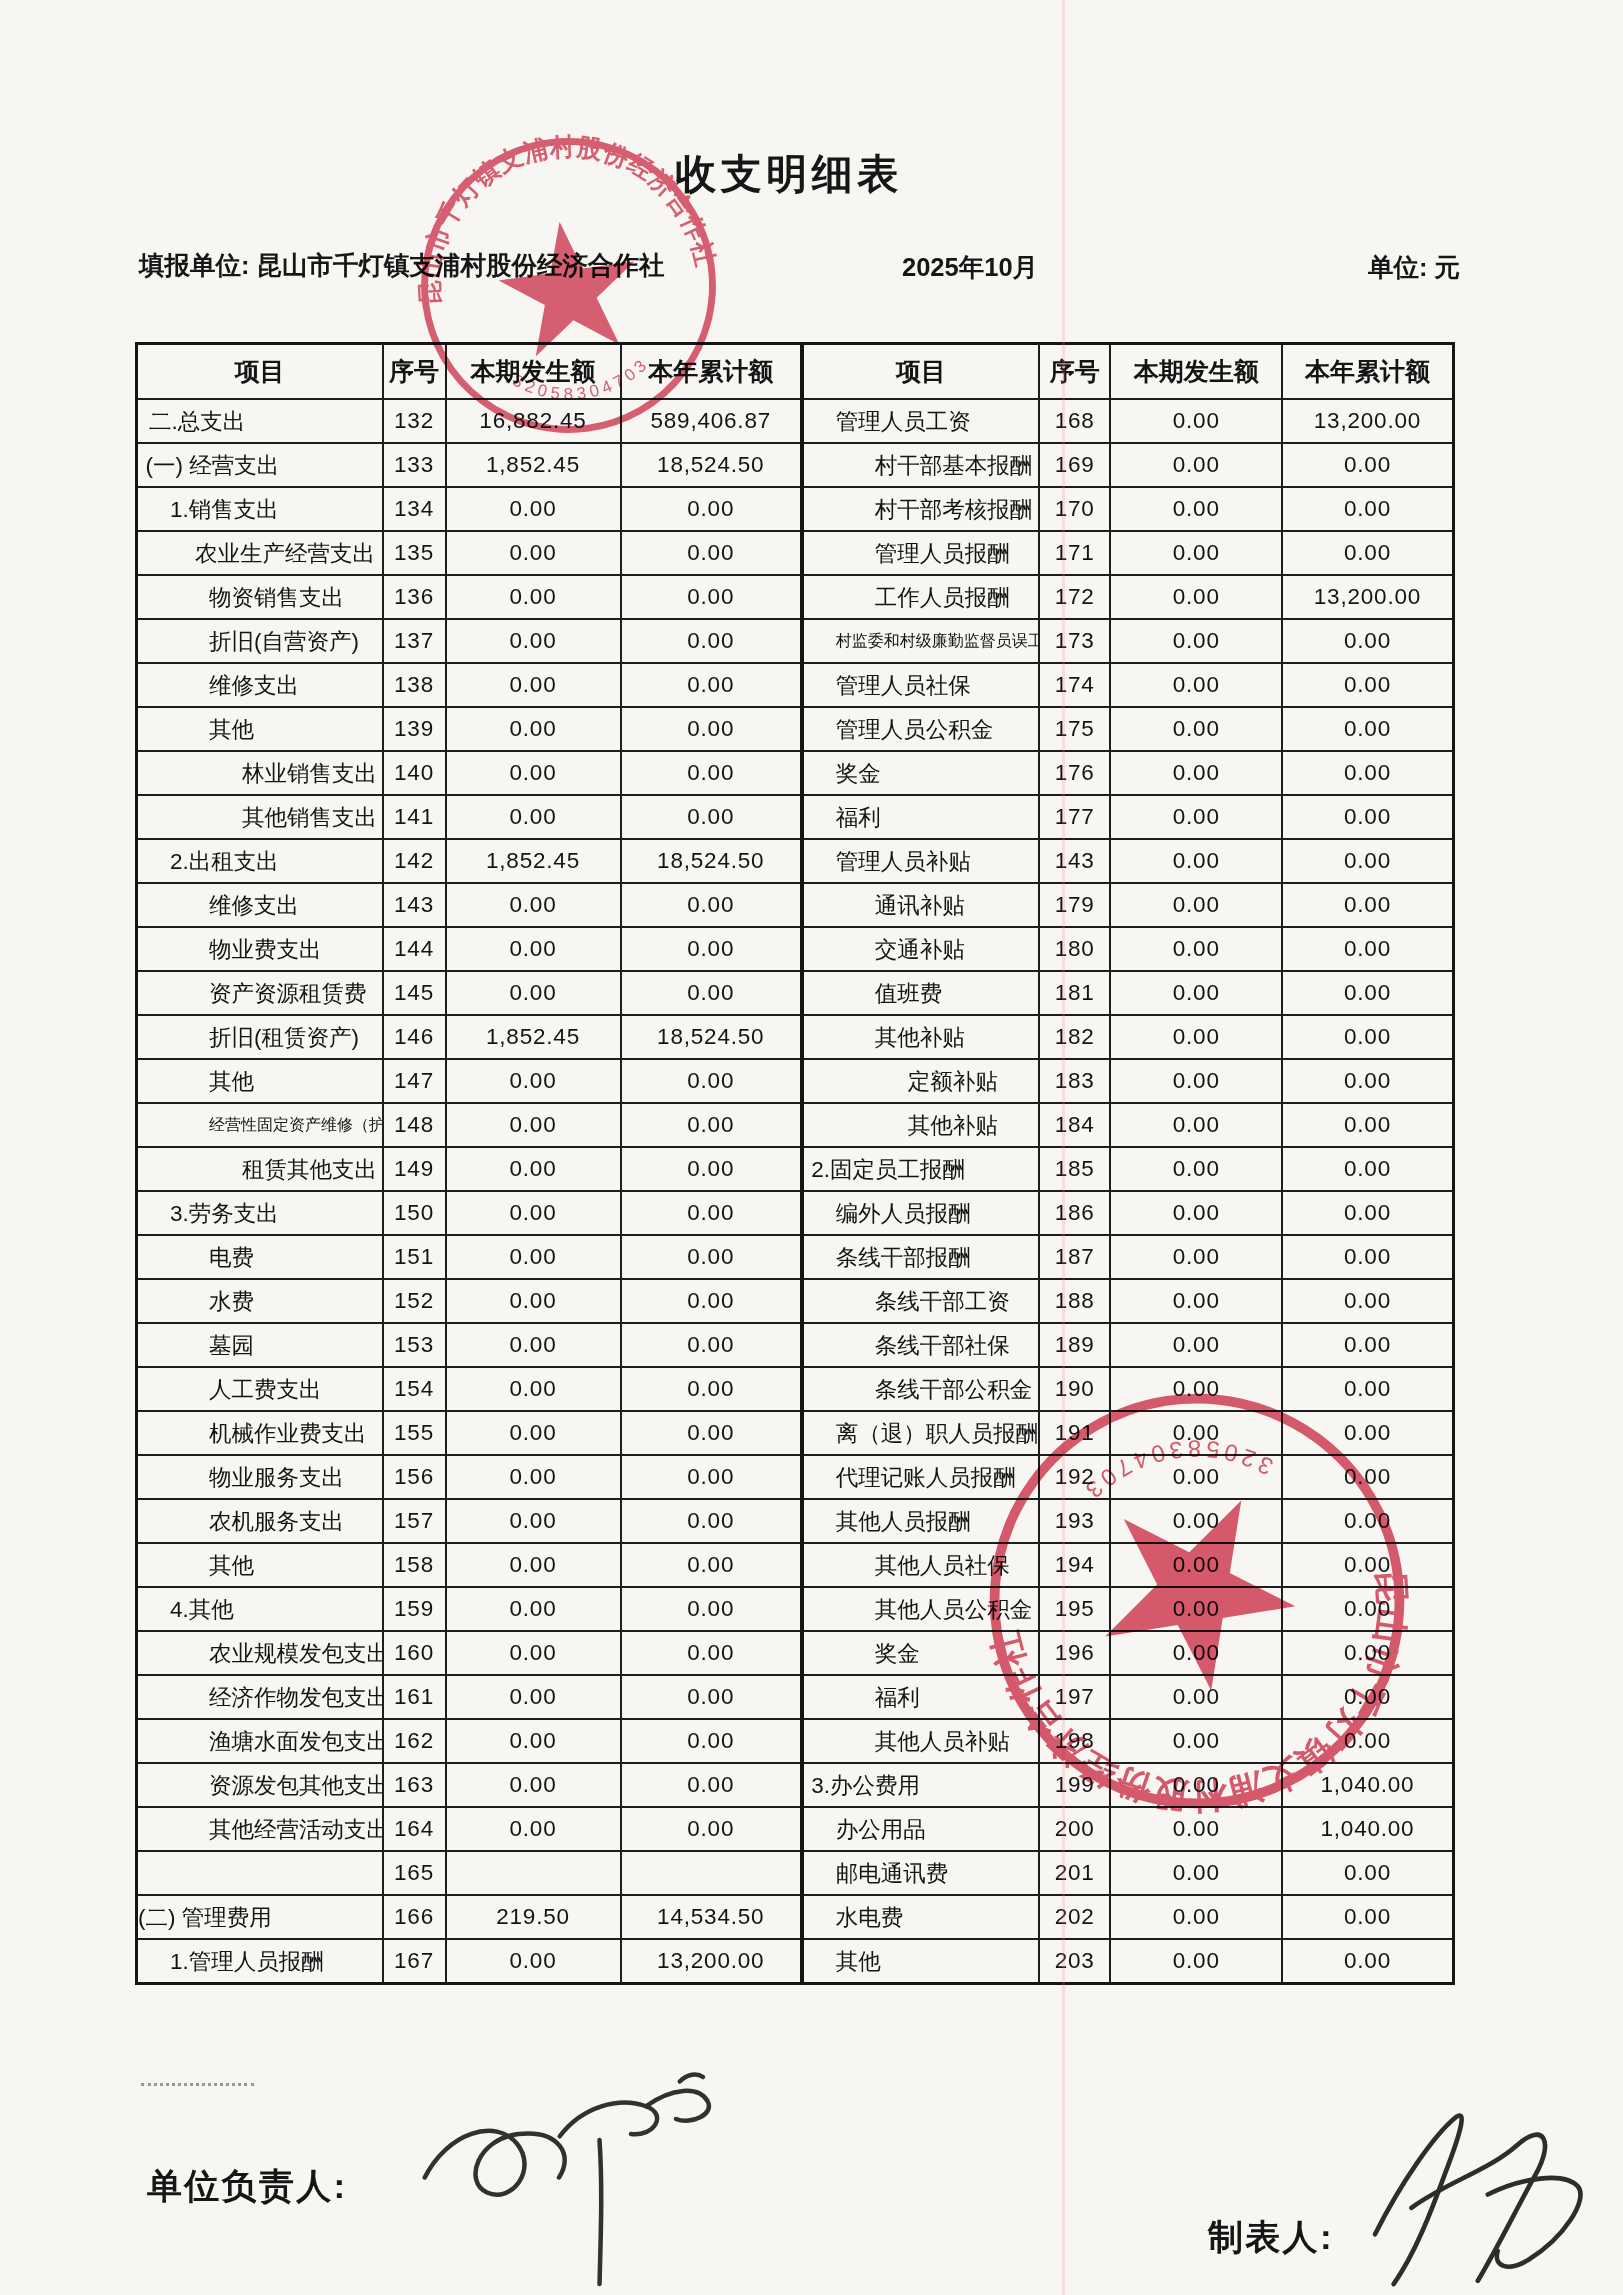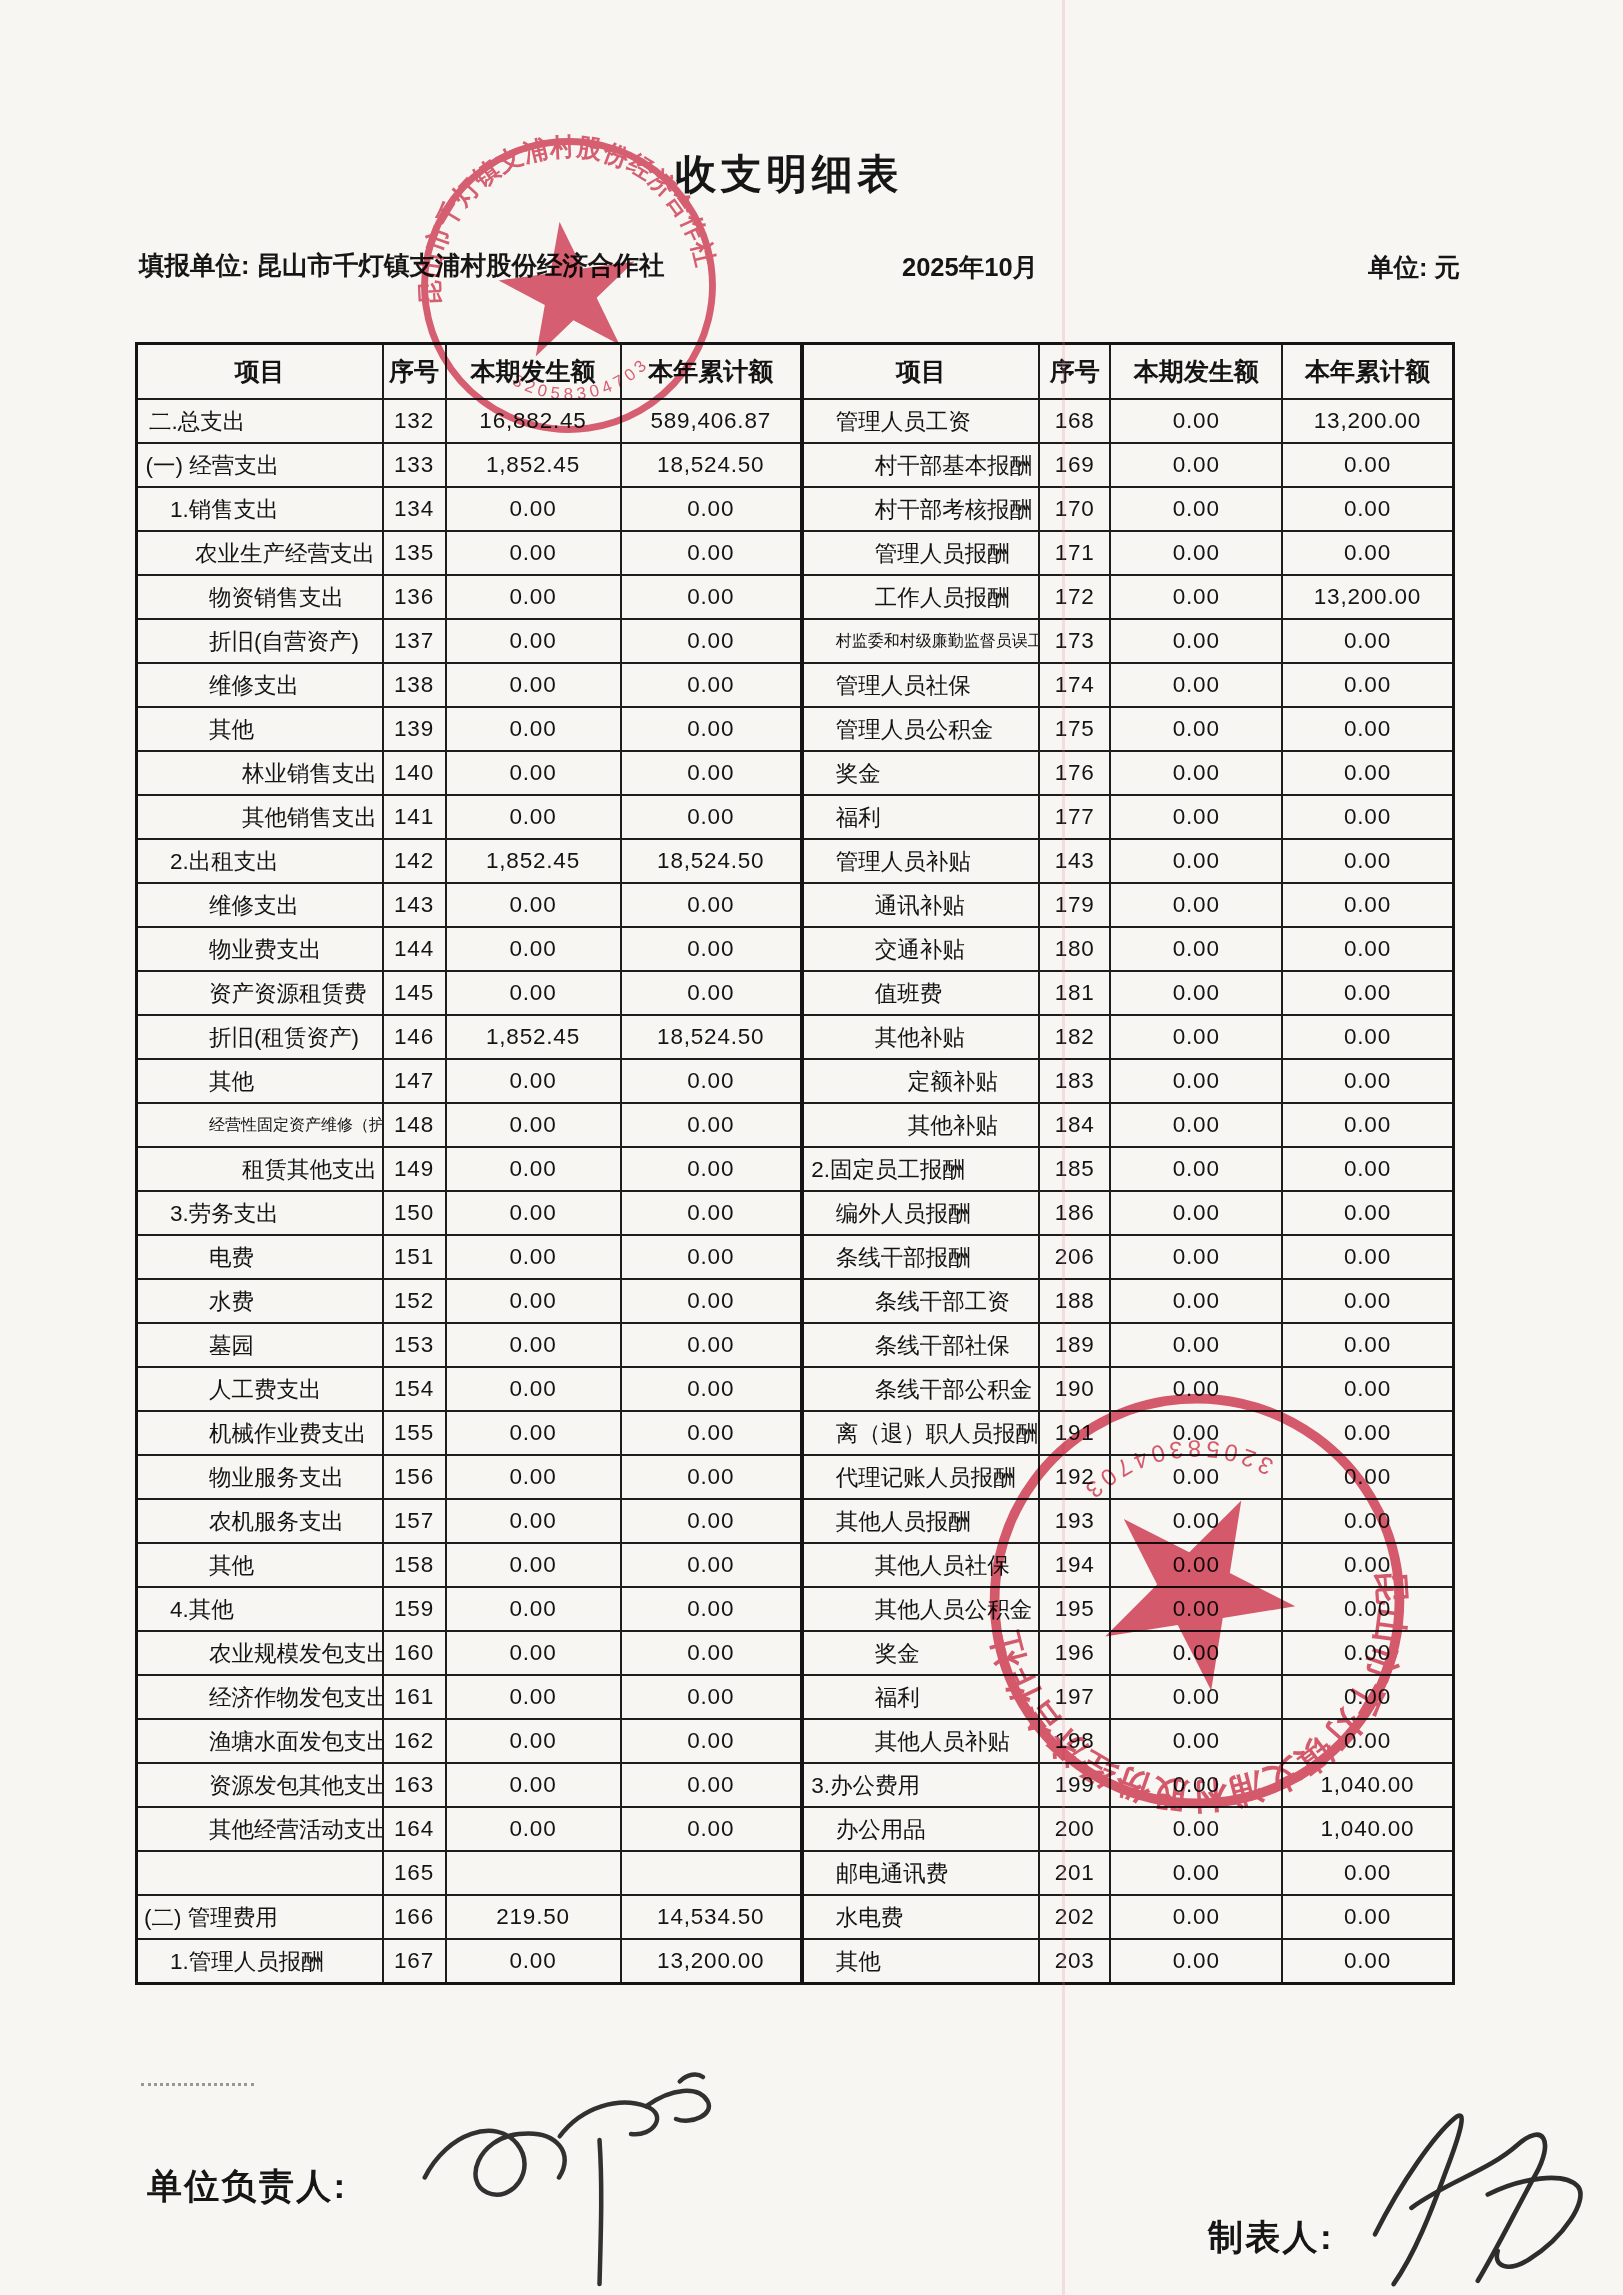--- a/index.html
+++ b/index.html
@@ -278,21 +278,21 @@
             <td class="c-cur">0.00</td>
             <td class="c-ytd">0.00</td>
           </tr>
           <tr>
             <td class="c-label" style="padding-left: 7.5px;"></td>
             <td class="c-no">165</td>
             <td class="c-cur"></td>
             <td class="c-ytd"></td>
           </tr>
           <tr>
-            <td class="c-label" style="padding-left: 6px; margin-top: 29px;">(二) 管理费用</td>
+            <td class="c-label" style="padding-left: 0; margin-top: 29px;">(二) 管理费用</td>
             <td class="c-no">166</td>
             <td class="c-cur">219.50</td>
             <td class="c-ytd">14,534.50</td>
           </tr>
           <tr>
             <td class="c-label" style="padding-left: 32px;">1.管理人员报酬</td>
             <td class="c-no">167</td>
             <td class="c-cur">0.00</td>
             <td class="c-ytd">13,200.00</td>
           </tr>
@@ -423,21 +423,21 @@
             <td class="c-ytd">0.00</td>
           </tr>
           <tr>
             <td class="c-label" style="padding-left: 32px;">编外人员报酬</td>
             <td class="c-no">186</td>
             <td class="c-cur">0.00</td>
             <td class="c-ytd">0.00</td>
           </tr>
           <tr>
             <td class="c-label" style="padding-left: 32px;">条线干部报酬</td>
-            <td class="c-no">206</td>
+            <td class="c-no">187</td>
             <td class="c-cur">0.00</td>
             <td class="c-ytd">0.00</td>
           </tr>
           <tr>
             <td class="c-label" style="padding-left: 71px;">条线干部工资</td>
             <td class="c-no">188</td>
             <td class="c-cur">0.00</td>
             <td class="c-ytd">0.00</td>
           </tr>
           <tr>

